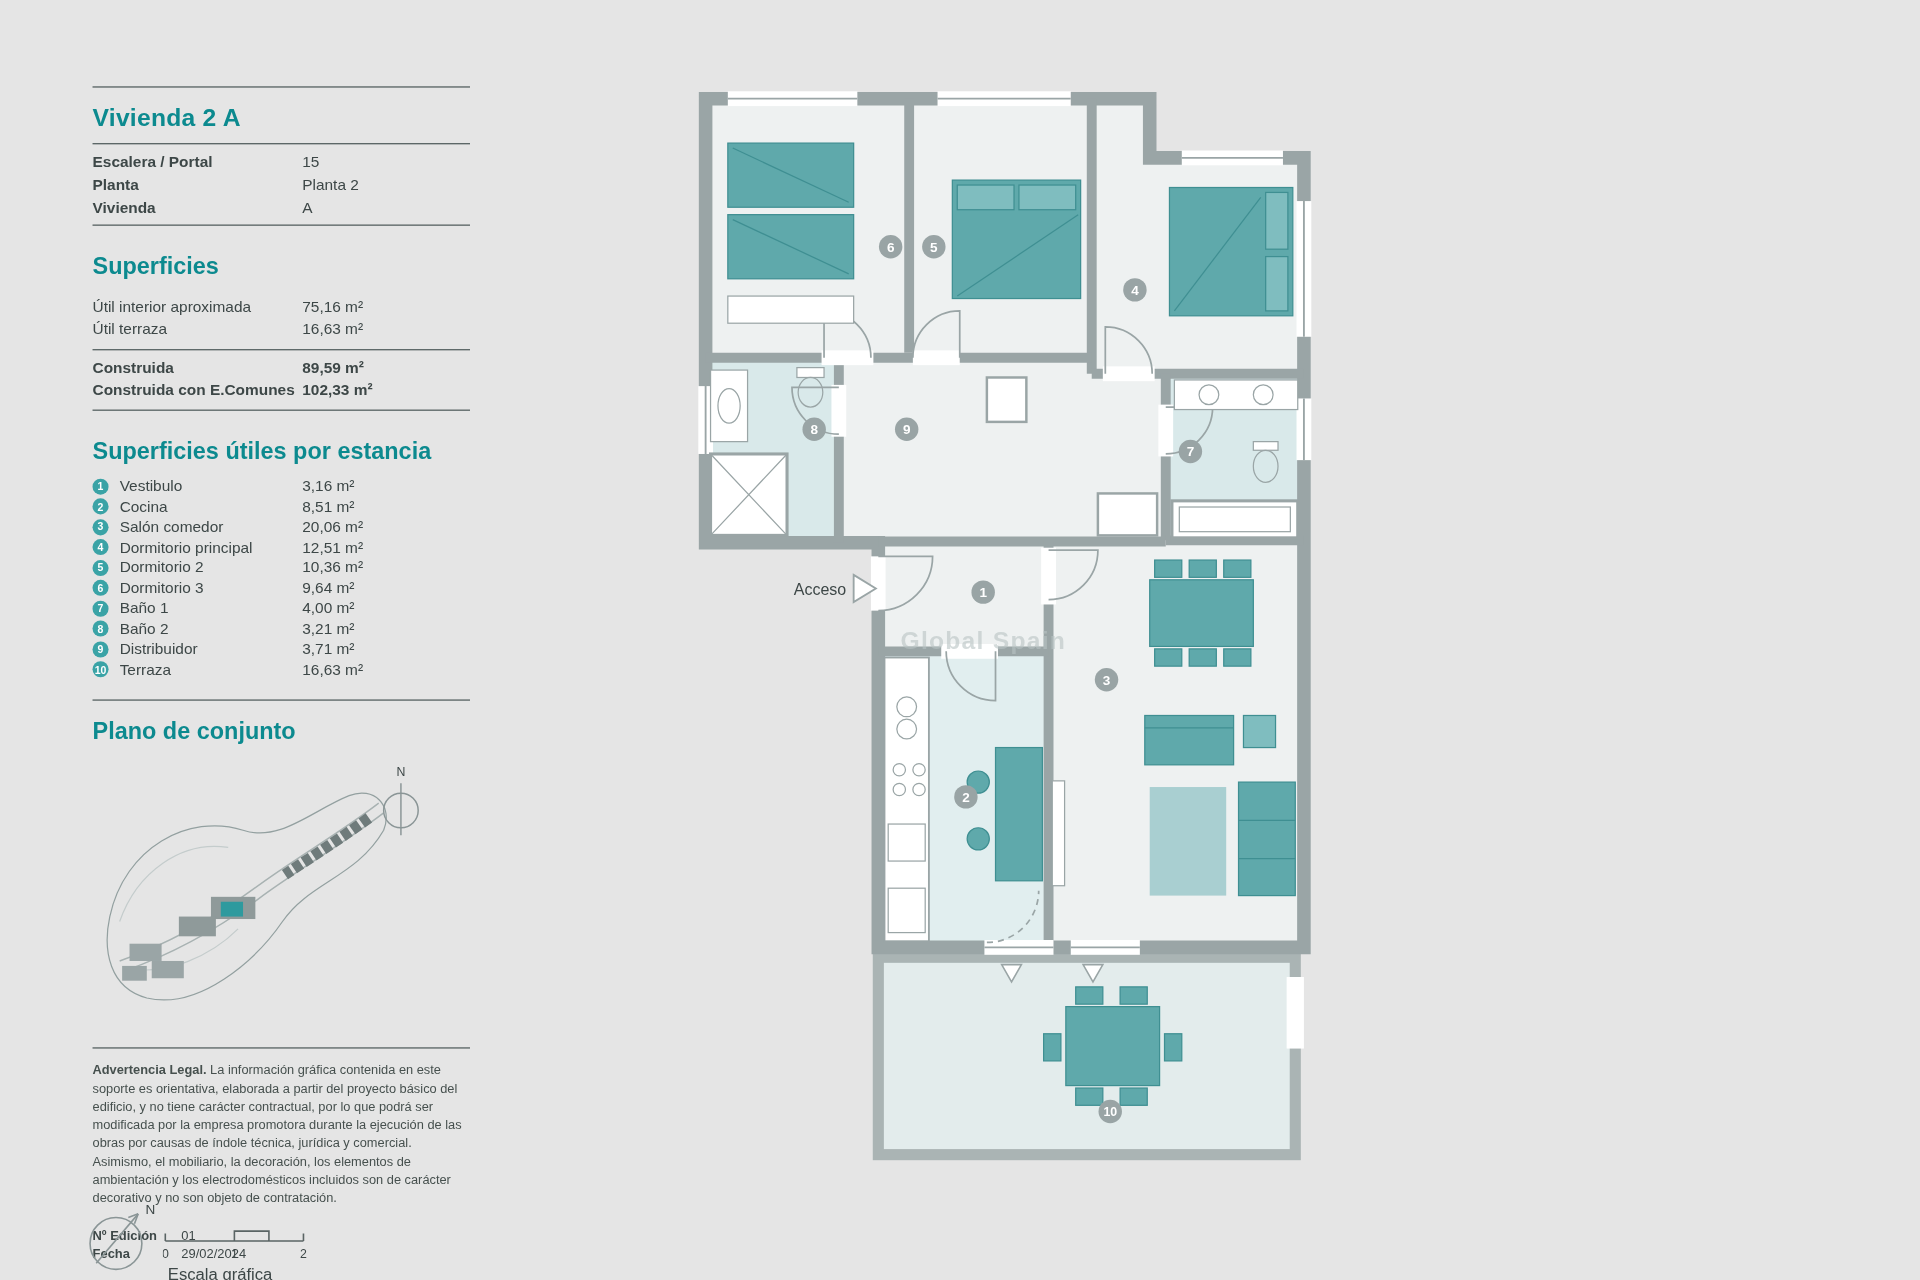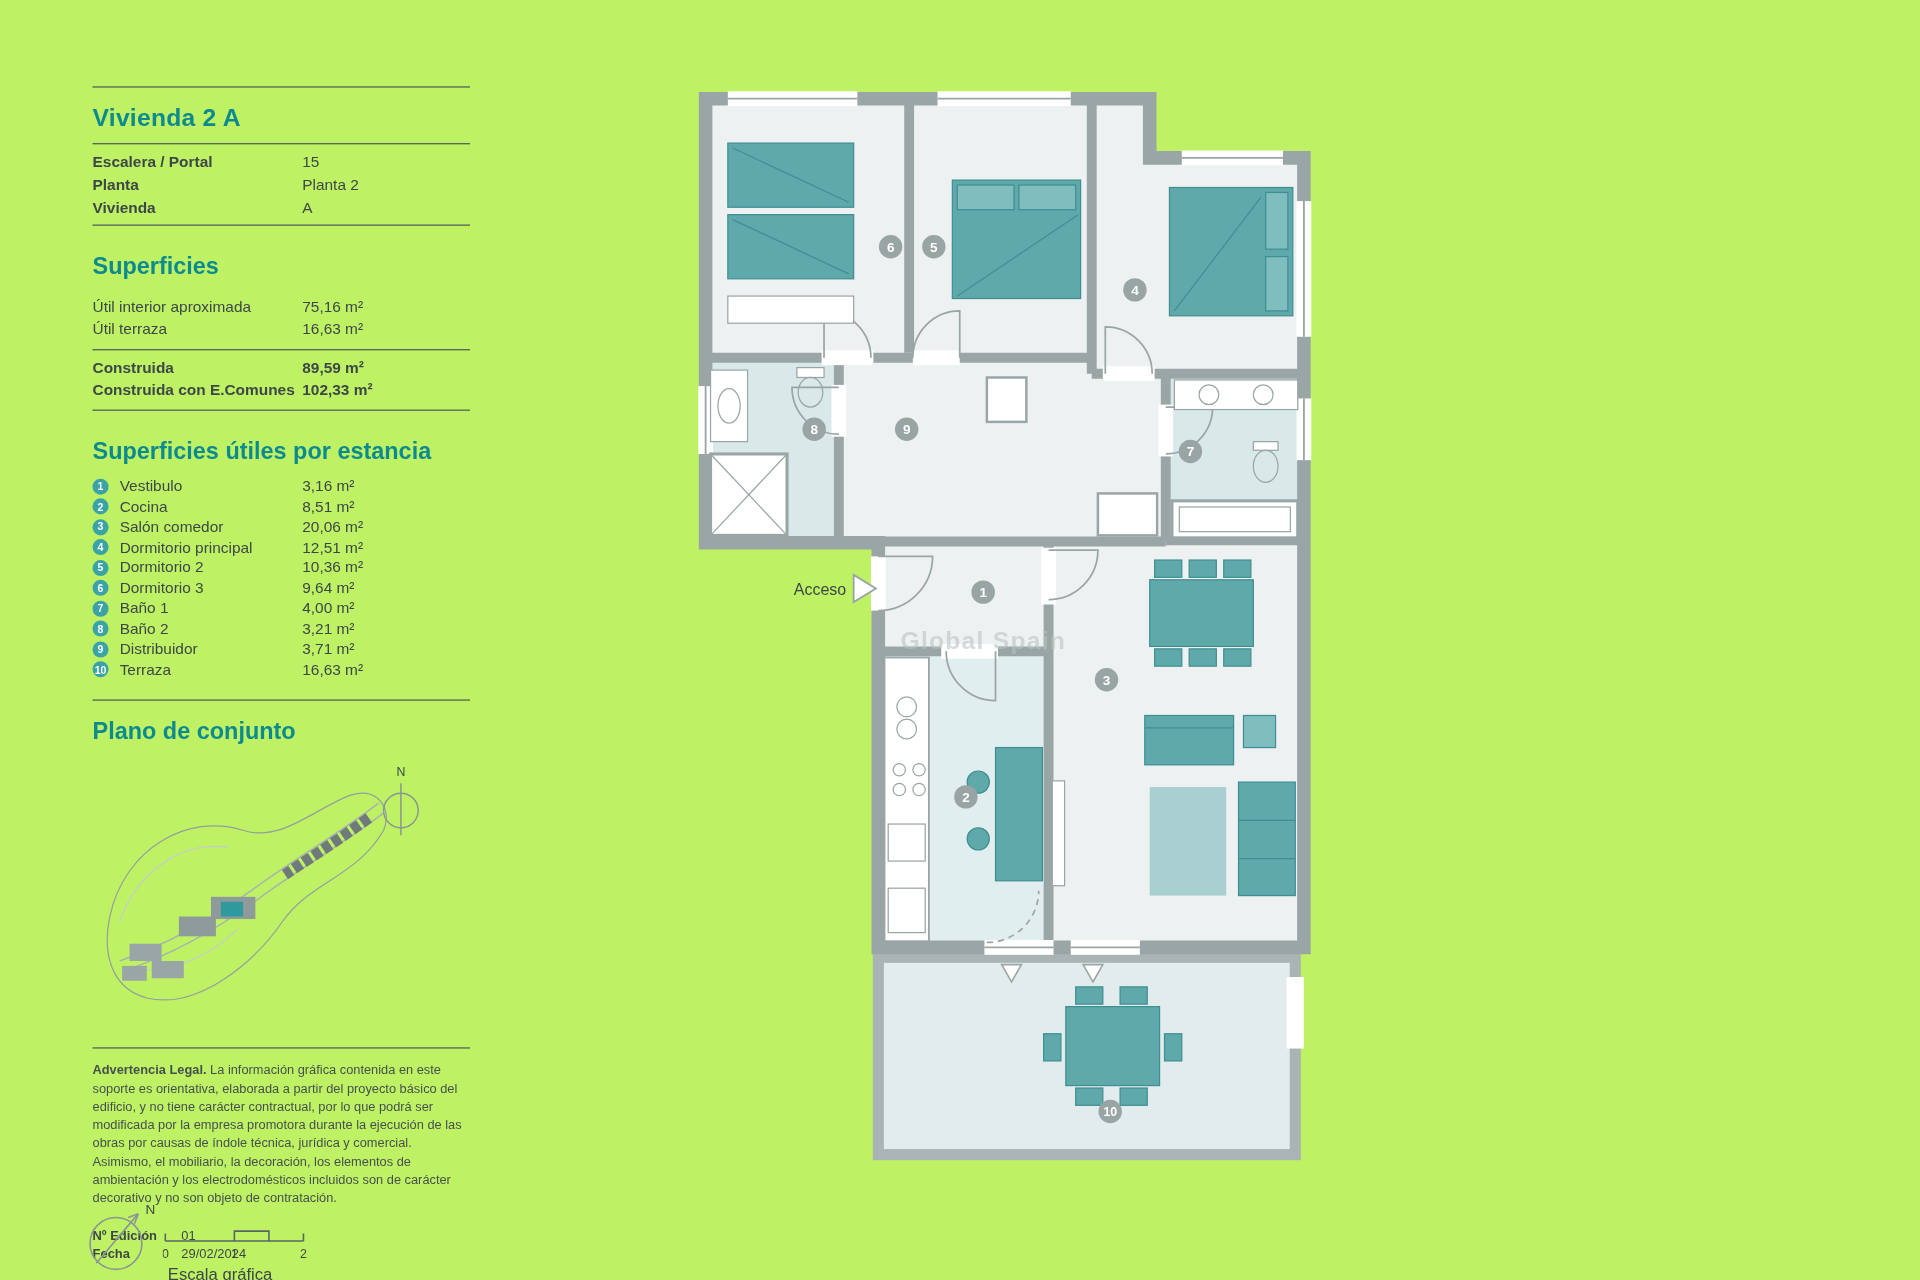--- a/index.html
+++ b/index.html
@@ -1,18 +1,18 @@
 <!DOCTYPE html>
 <html><head>
 <meta charset="utf-8">
 <style>
   * { margin:0; padding:0; box-sizing:border-box; }
   html,body { background:#ffffff; }
   body { font-family:"Liberation Sans", sans-serif; color:#3d4747; }
-  .sheet { position:relative; width:1920px; height:1280px; background:#bef264; overflow:hidden; }
+  .sheet { position:relative; width:1920px; height:1280px; background:#e5e5e5; overflow:hidden; }
   .inner { position:absolute; left:0; top:0; width:1556px; height:1038px;
            transform:scale(1.2336); transform-origin:0 0; }
 
   
   .panel { position:absolute; left:75px; top:70px; width:306px; }
   .rule  { border-top:1.6px solid #4e5a5a; height:0; }
   h1.title { color:#0c8a8f; font-size:20px; margin:13px 0 9px; letter-spacing:.2px; }
   h2.sec   { color:#0c8a8f; font-size:19px; margin:22px 0 9px; }
   .details { padding:4px 0; }
   .kv { display:flex; font-size:12.5px; padding:2.5px 0; }

